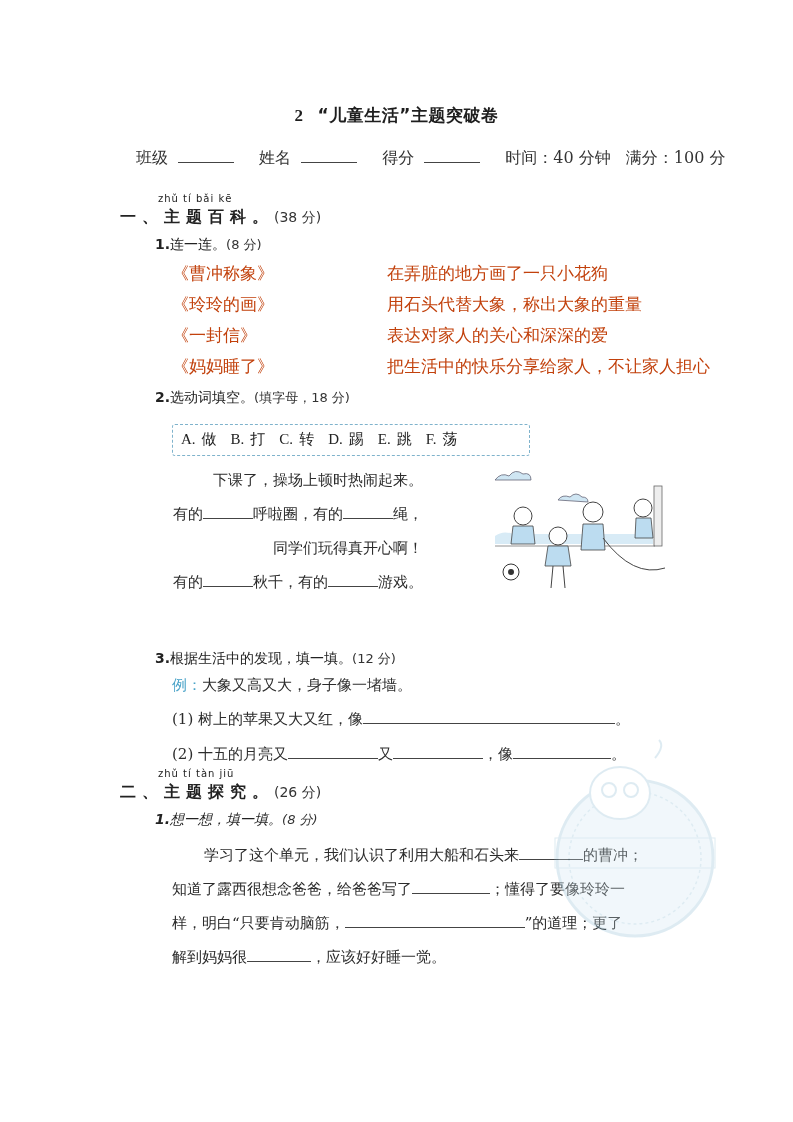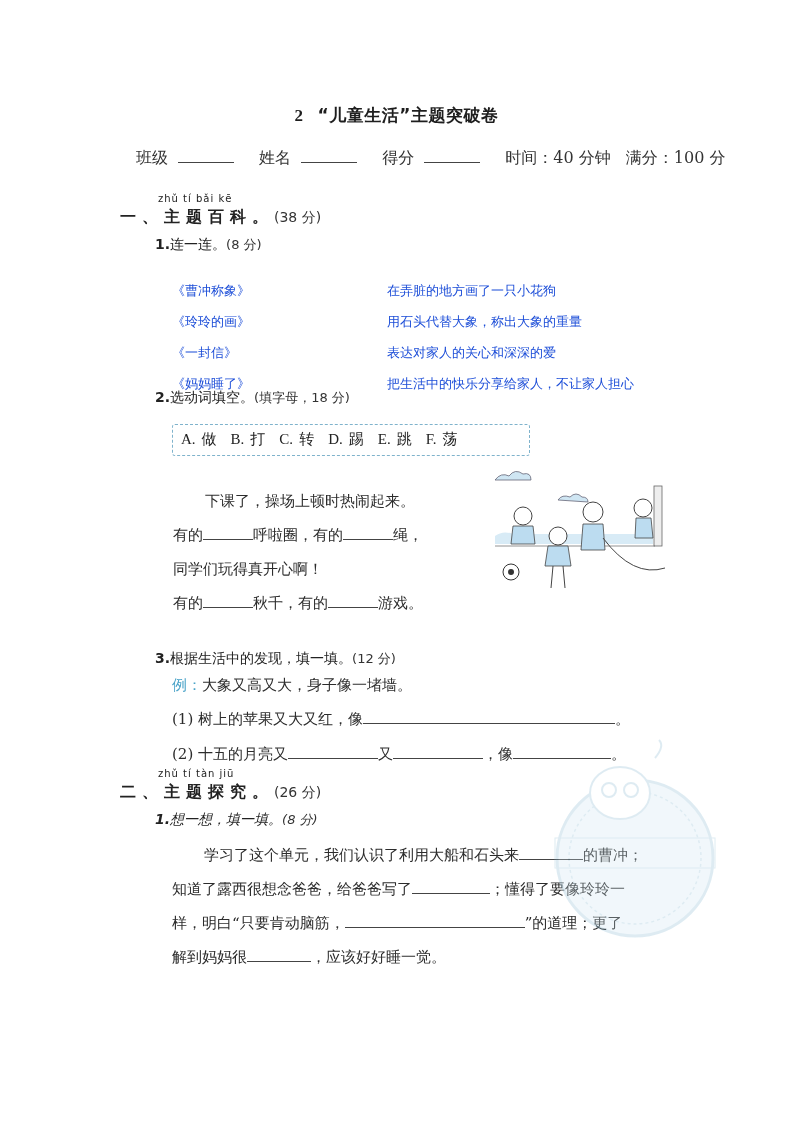--- a/index.html
+++ b/index.html
@@ -12,21 +12,21 @@
   .meta span { margin-right: 10px; }
   .blank { display: inline-block; border-bottom: 1px solid #444; height: 14px; vertical-align: baseline; }
   .pinyin { font-family: "DejaVu Sans", "Liberation Sans", sans-serif; font-size: 10px; color: #222; letter-spacing: 1px; text-align: center; }
   .sec { font-family: "DejaVu Sans", "Liberation Sans", sans-serif; font-weight: bold; font-size: 16px; color: #222; letter-spacing: 6px; }
   .sec .score { font-weight: normal; letter-spacing: 0; font-size: 14px; color: #333; }
   .q { font-family: "DejaVu Sans", "Liberation Sans", sans-serif; font-size: 14px; color: #222; }
   .q .qn { font-weight: bold; }
   .q .qt { font-family: "DejaVu Serif", serif; }
   .q .score { font-size: 13px; color: #333; }
   .txt { font-size: 15px; color: #2c2c2c; }
-  .matchcol { line-height: 31px; font-size: 13px; color: #1d4ed8; margin-top: 17px; }
+  .matchcol { line-height: 31px; font-size: 17px; color: #c2410c; }
   .optbox { left: 172px; top: 424px; width: 358px; height: 32px; border: 1.5px dashed #7fb3cc; border-radius: 3px; padding: 5px 8px; font-size: 15px; color: #222; display: flex; gap: 0; }
   .optbox .opt { margin-right: 14px; }
   .optbox .opt .l { font-family: "Liberation Serif", serif; margin-right: 6px; }
   .fillpara { line-height: 34px; font-size: 15px; }
   .example { color: #4aa3c8; }
   .watermark { left: 545px; top: 738px; width: 175px; height: 210px; opacity: 0.28; }
   .pic { left: 493px; top: 468px; width: 180px; height: 128px; }
 </style>
 </head>
 <body>
@@ -71,21 +71,21 @@
 
 <div class="abs optbox">
   <span class="opt"><span class="l">A.</span><span>做</span></span>
   <span class="opt"><span class="l">B.</span><span>打</span></span>
   <span class="opt"><span class="l">C.</span><span>转</span></span>
   <span class="opt"><span class="l">D.</span><span>踢</span></span>
   <span class="opt"><span class="l">E.</span><span>跳</span></span>
   <span class="opt"><span class="l">F.</span><span>荡</span></span>
 </div>
 
-<div class="abs txt fillpara" style="left:173px; top:484px;">
+<div class="abs txt fillpara" style="left:173px; top:463px;text-align:right;">
   <div style="padding-left:32px;">下课了，操场上顿时热闹起来。</div>
   <div><span>有的</span><span class="blank" style="width:50px"></span><span>呼啦圈，有的</span><span class="blank" style="width:50px"></span><span>绳，</span></div>
   <div>同学们玩得真开心啊！</div>
   <div><span>有的</span><span class="blank" style="width:50px"></span><span>秋千，有的</span><span class="blank" style="width:50px"></span><span>游戏。</span></div>
 </div>
 
 <svg class="abs pic" viewBox="0 0 180 128">
   <path d="M2 12 q6 -8 14 -4 q6 -8 14 -2 q8 -2 8 6 z" fill="#cfe6f3" stroke="#667" stroke-width="0.8"></path>
   <path d="M65 32 q4 -6 12 -3 q6 -6 12 0 q6 0 6 5 z" fill="#cfe6f3" stroke="#667" stroke-width="0.8"></path>
   <rect x="161" y="18" width="8" height="60" fill="#eee" stroke="#666" stroke-width="0.8"></rect>

